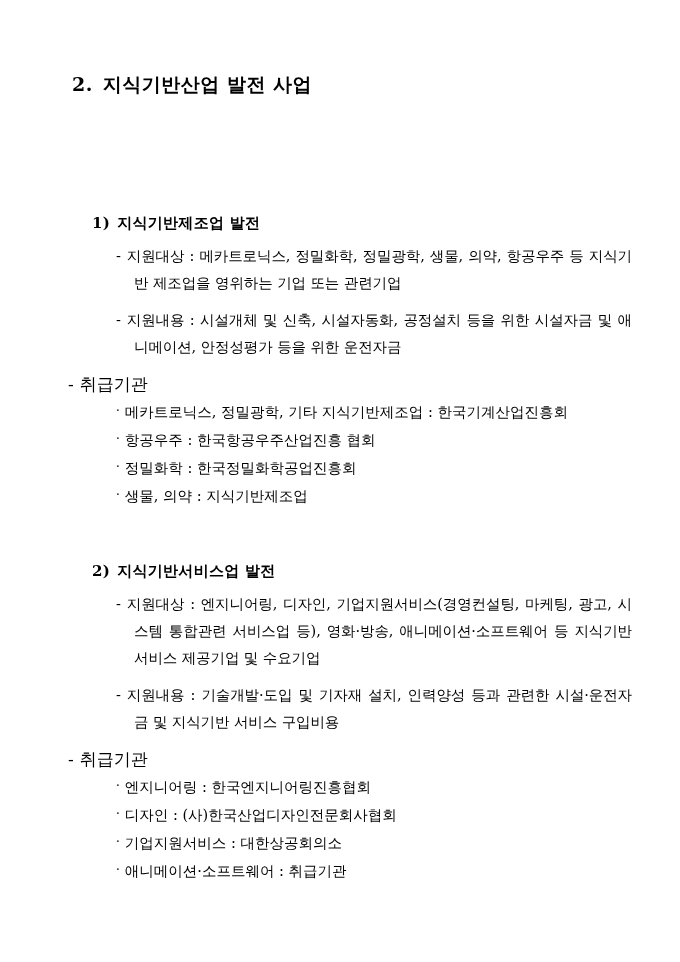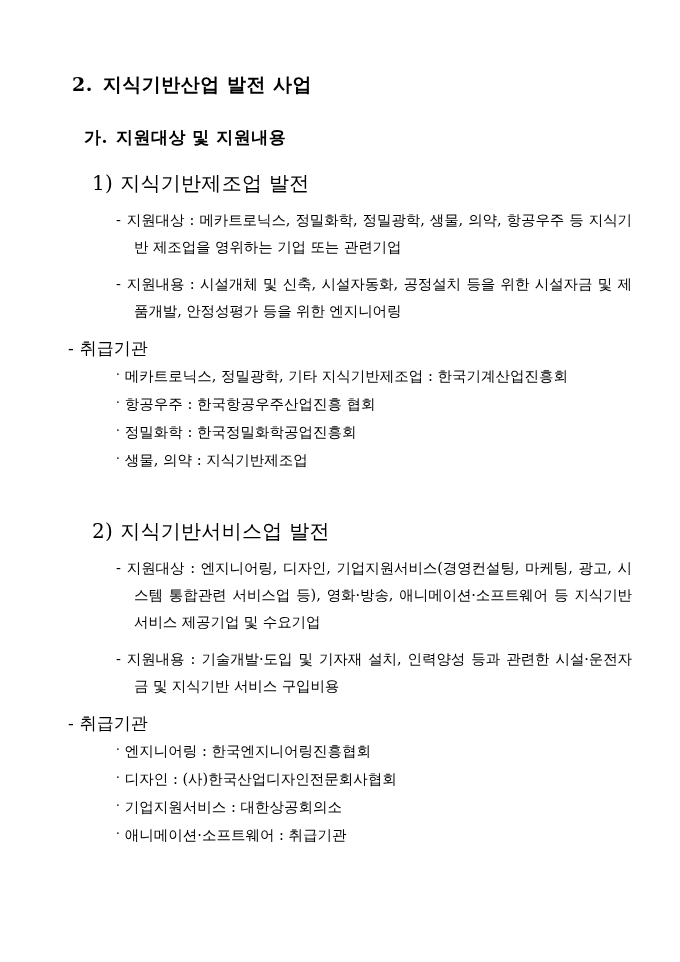--- a/index.html
+++ b/index.html
@@ -46,25 +46,26 @@
   }
   .sub-title .num {
     margin-right: 8px;
   }
   .block {
     position: absolute;
     left: 0;
     width: 680px;
   }
   .item-head {
-    font-size: 20px;
-    font-weight: normal;
+    font-size: 15px;
+    font-weight: bold;
     letter-spacing: 0.3px;
     margin-left: 92px;
     white-space: nowrap;
+    margin-top: 44px;
   }
   .item-head .num {
     margin-right: 7px;
   }
   .dash-para {
     margin-left: 116px;
     margin-right: 48px;
     font-size: 14.5px;
     line-height: 27px;
     text-indent: -18px;
@@ -99,35 +100,32 @@
 </style>
 </head>
 <body>
 
 <div class="page">
 
   <div class="sec-title">
     <span class="num">2.</span><span>지식기반산업 발전 사업</span>
   </div>
 
-  <div class="sub-title">
-    <span class="num">가.</span><span>지원대상 및 지원내용</span>
-  </div>
 
   <div class="block" style="top:170px;">
     <div class="item-head">
       <span class="num">1)</span><span>지식기반제조업 발전</span>
     </div>
     <div class="gap-sm"></div>
     <div class="dash-para">
       <span class="dash">-</span><span>지원대상 : 메카트로닉스, 정밀화학, 정밀광학, 생물, 의약, 항공우주 등 지식기반 제조업을 영위하는 기업 또는 관련기업</span>
     </div>
     <div class="gap-sm"></div>
     <div class="dash-para">
-      <span class="dash">-</span><span>지원내용 : 시설개체 및 신축, 시설자동화, 공정설치 등을 위한 시설자금 및 제품개발, 안정성평가 등을 위한 엔지니어링</span>
+      <span class="dash">-</span><span>지원내용 : 시설개체 및 신축, 시설자동화, 공정설치 등을 위한 시설자금 및 애니메이션, 안정성평가 등을 위한 운전자금</span>
     </div>
     <div class="gap-sm"></div>
     <div class="dash-plain">
       <span class="dash">-</span><span>취급기관</span>
     </div>
     <div class="bullet-line">
       <span class="bullet">·</span><span>메카트로닉스, 정밀광학, 기타 지식기반제조업 : 한국기계산업진흥회</span>
     </div>
     <div class="bullet-line">
       <span class="bullet">·</span><span>항공우주 : 한국항공우주산업진흥 협회</span>

